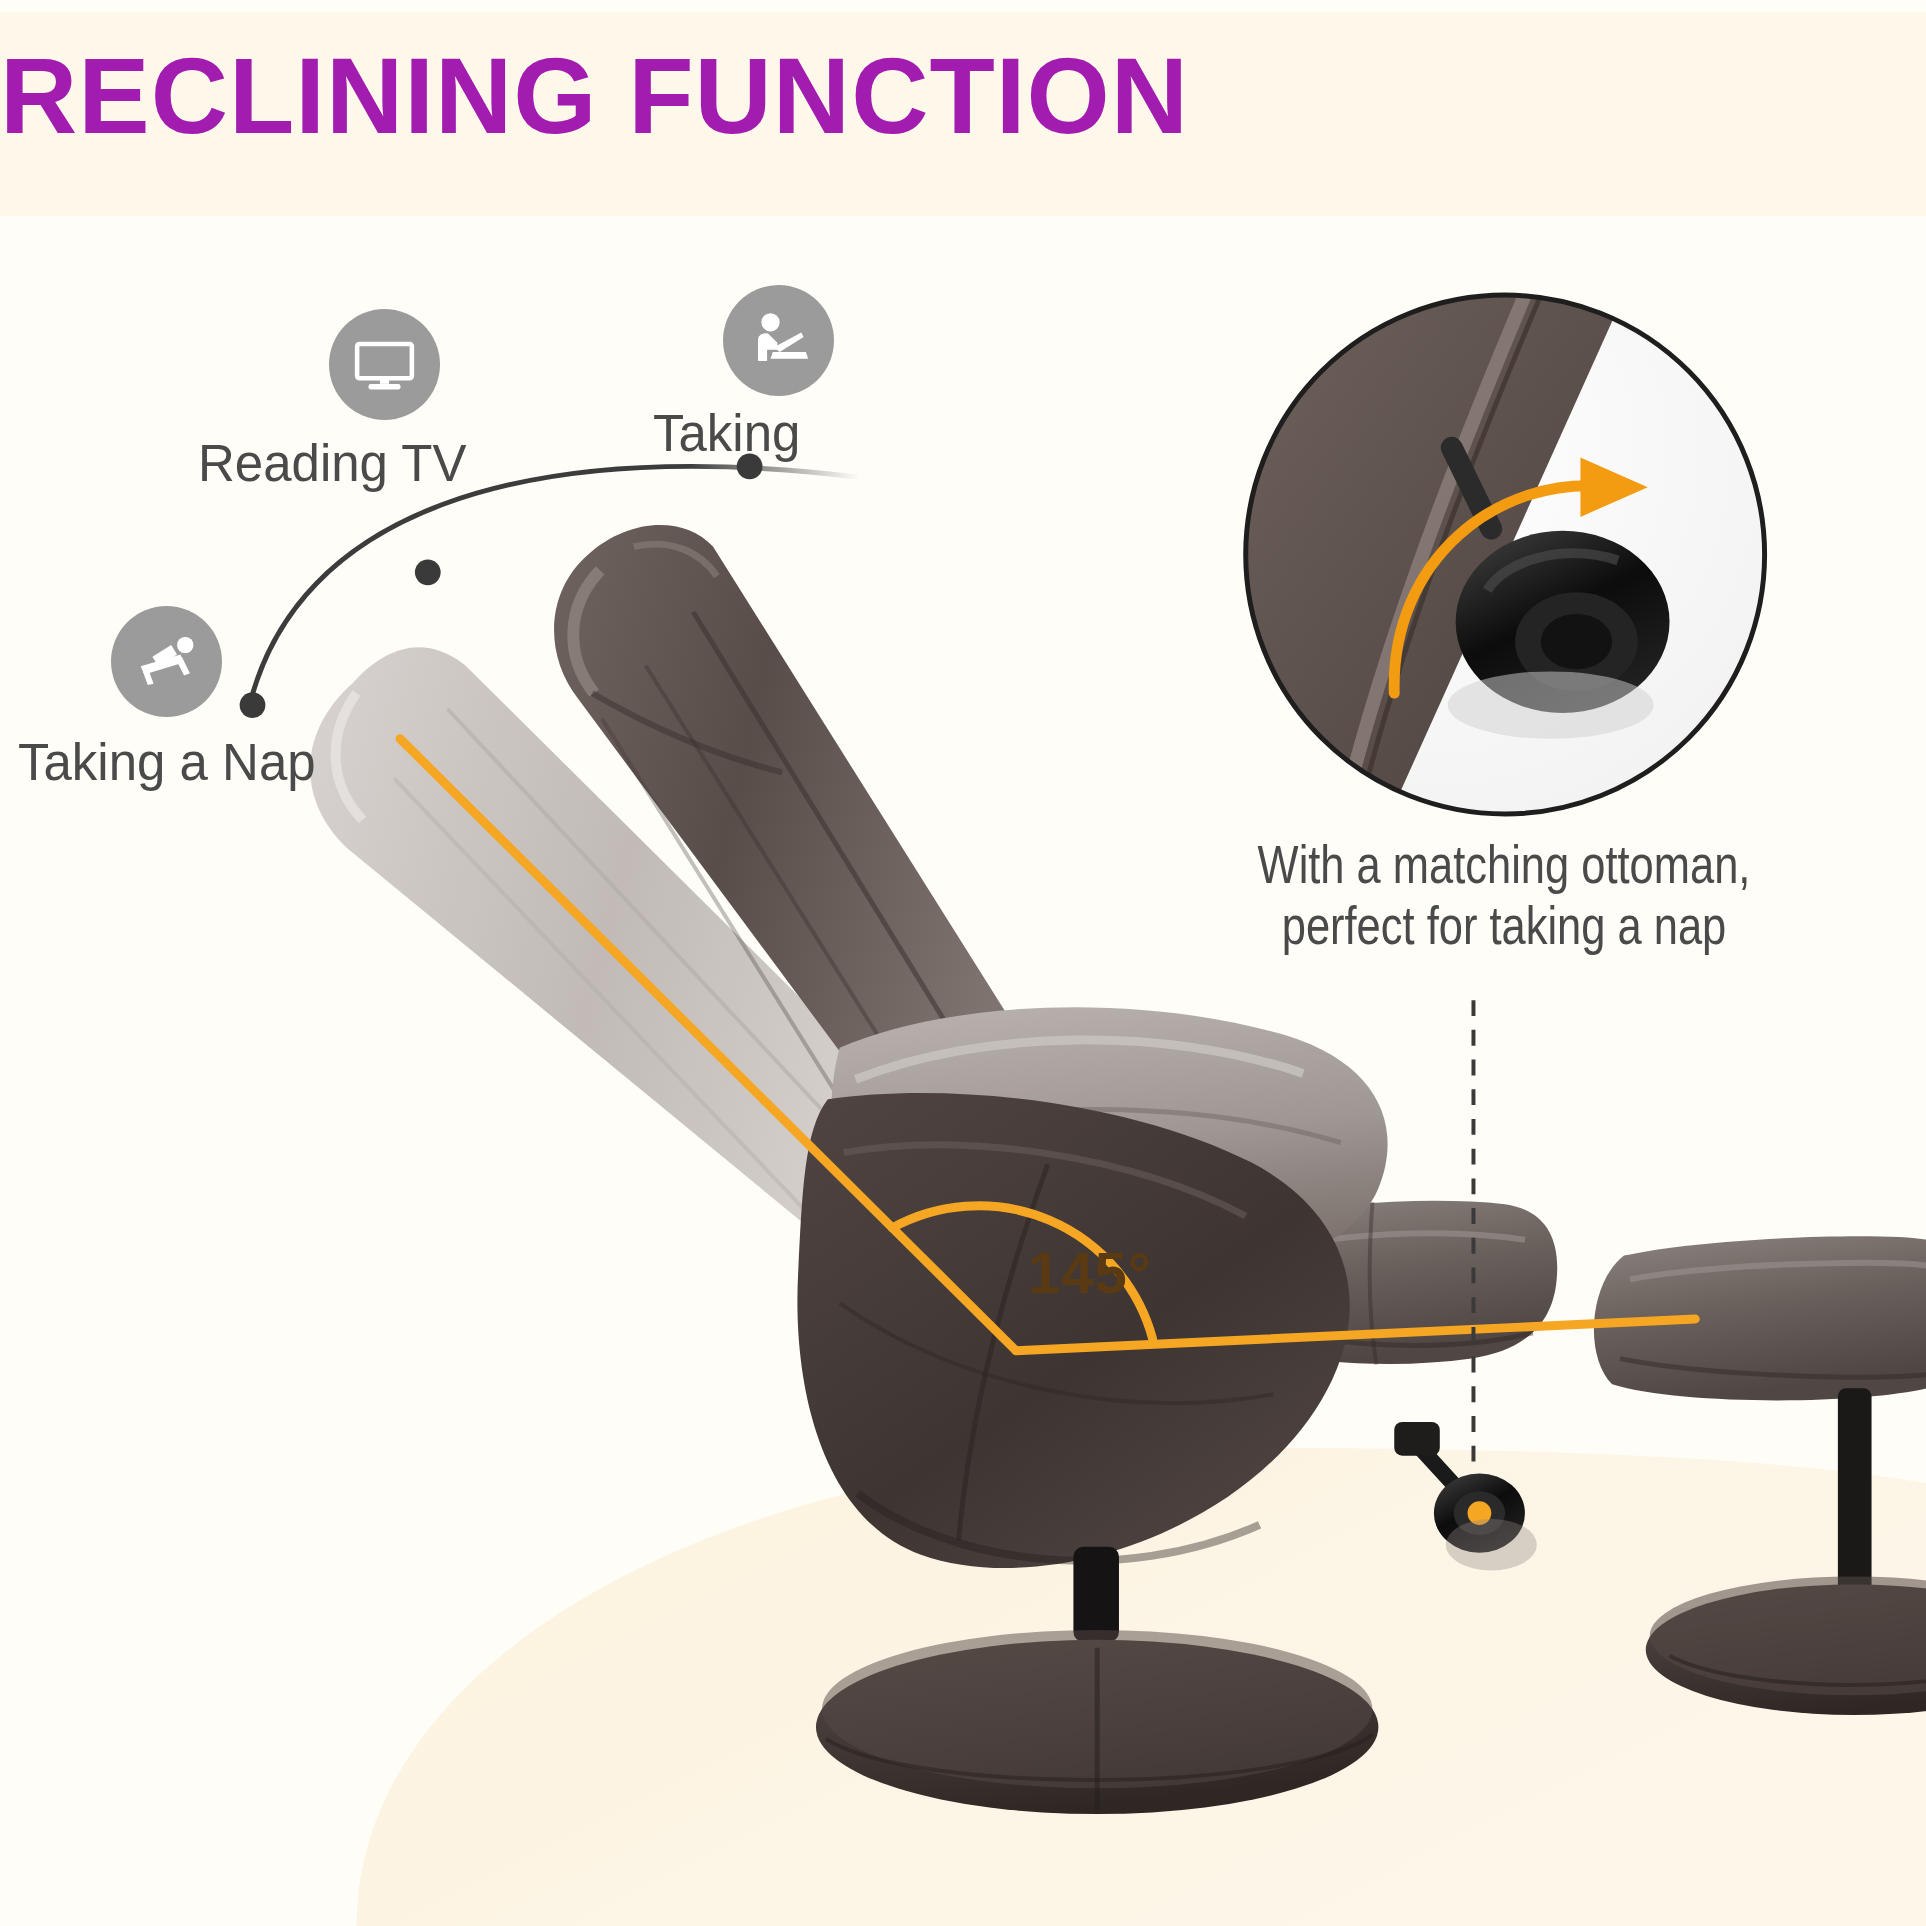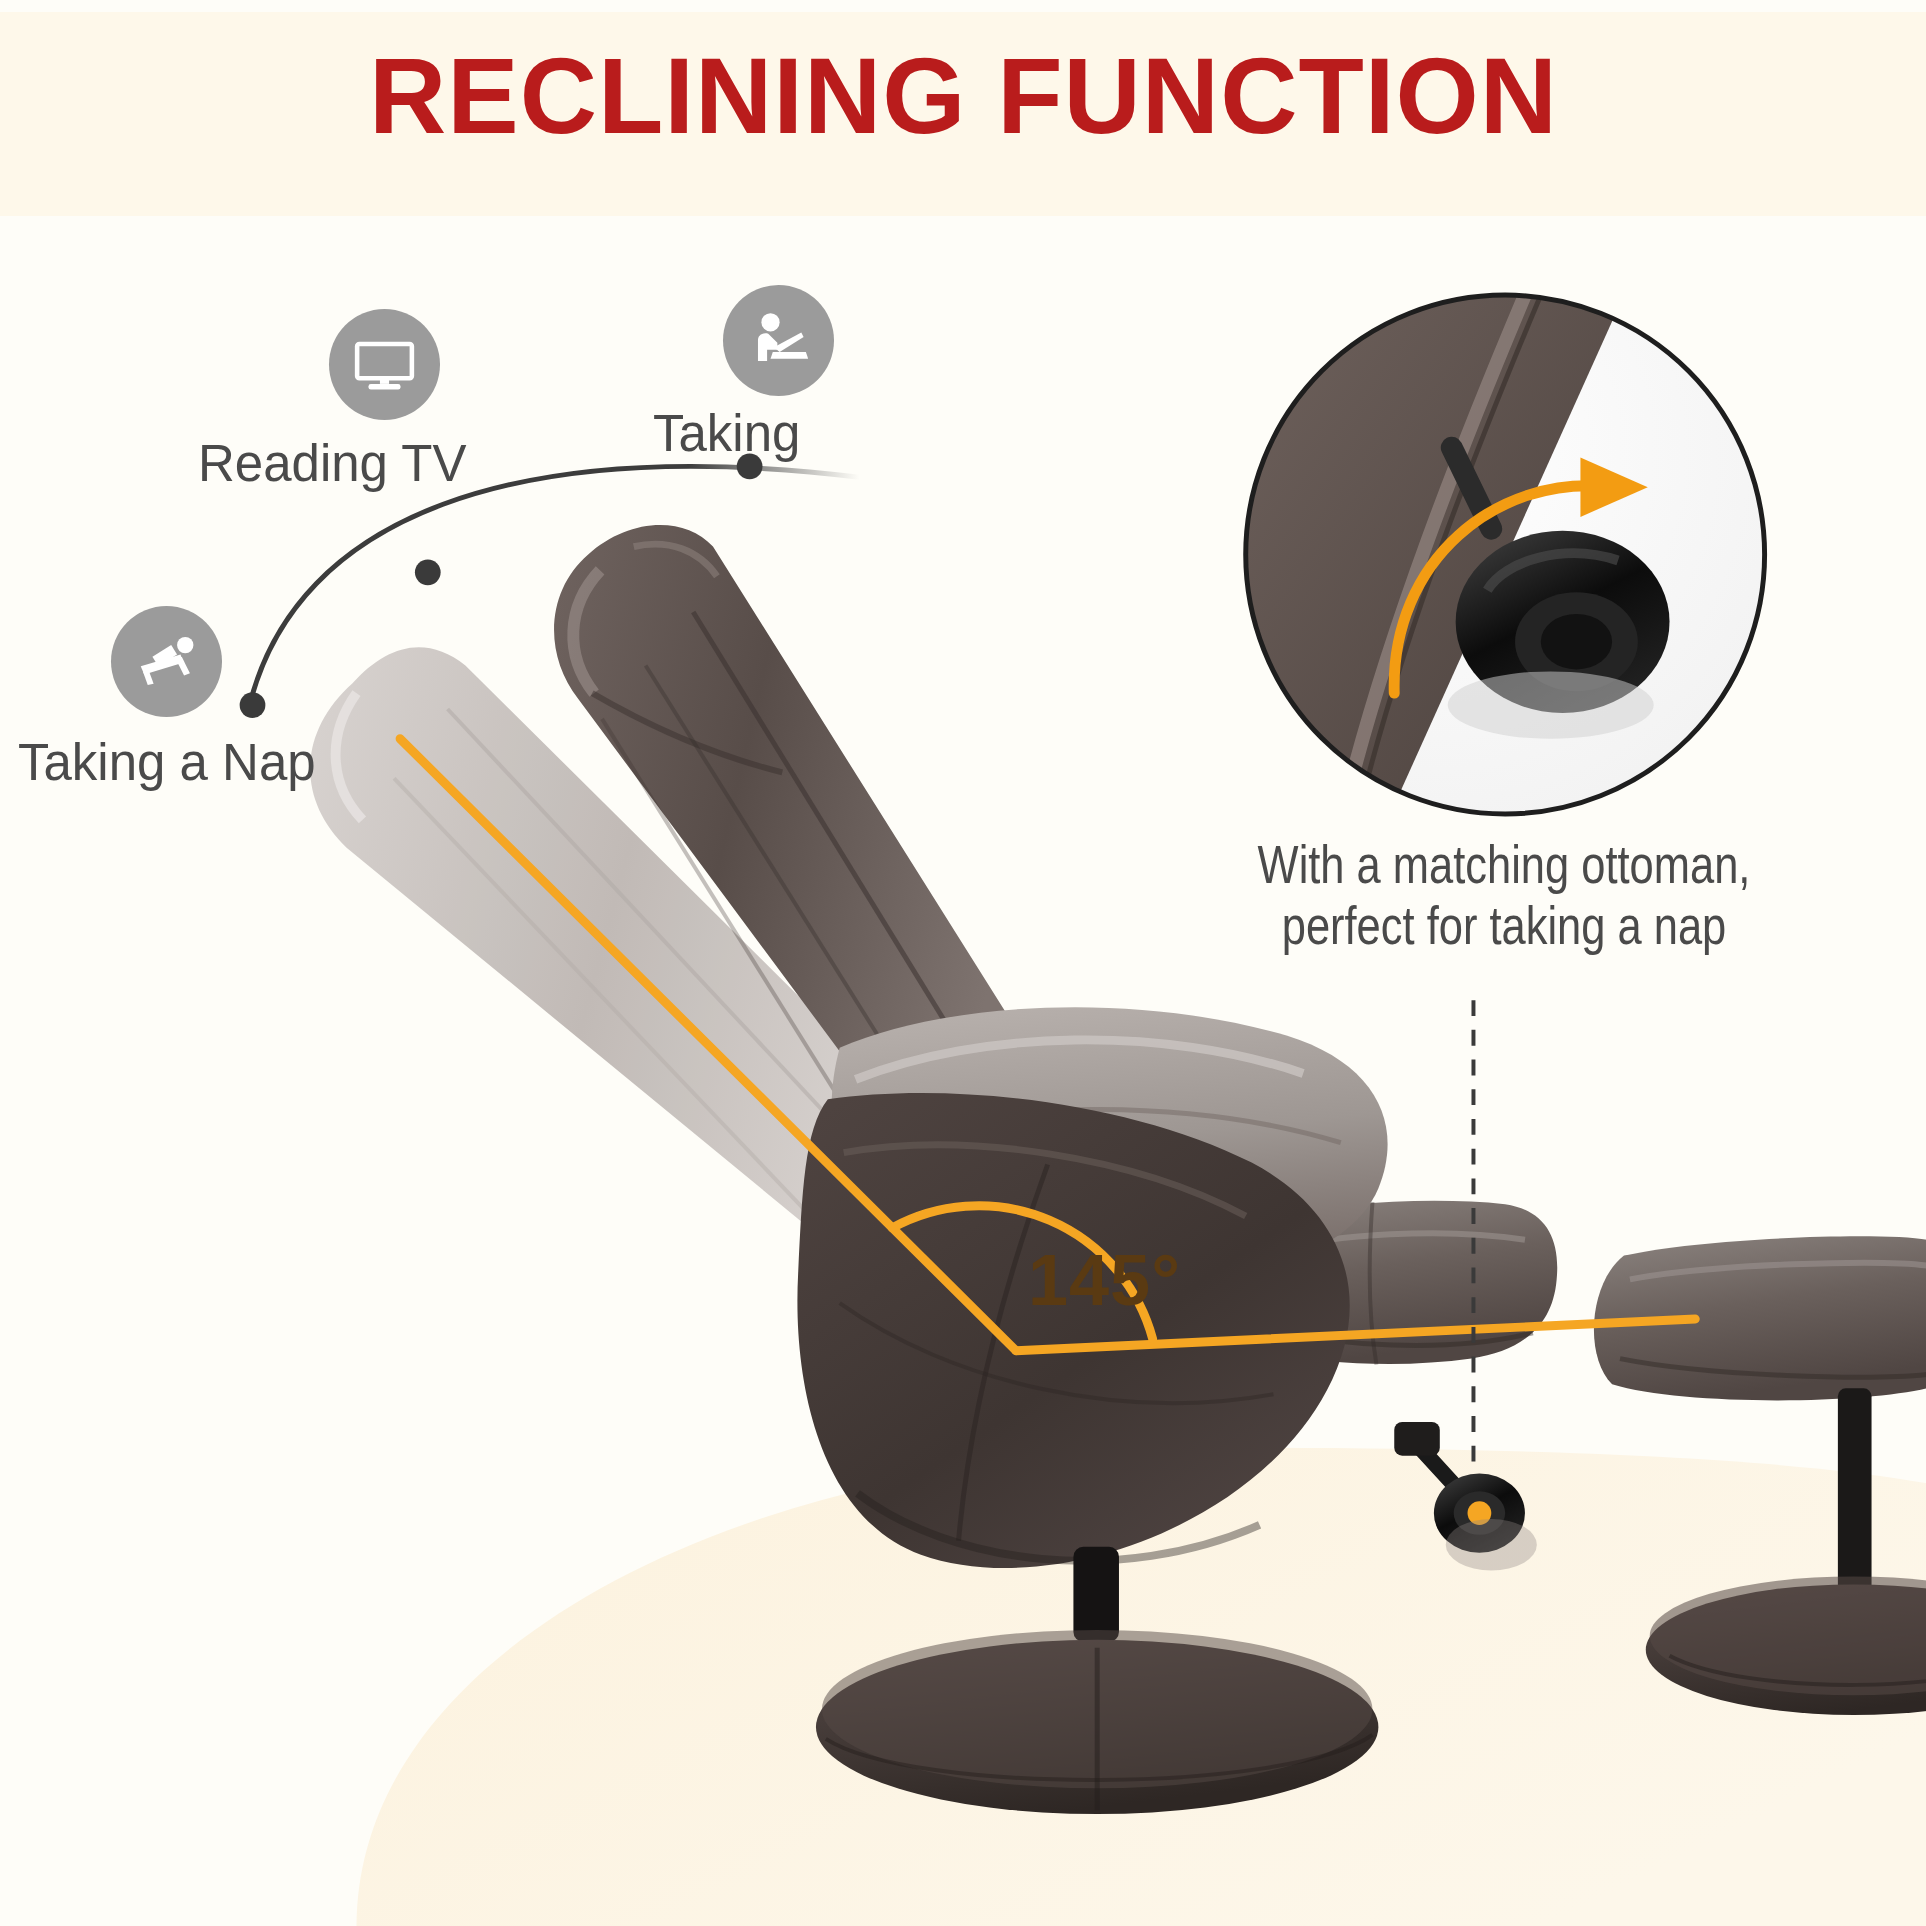--- a/index.html
+++ b/index.html
@@ -19,25 +19,24 @@
     background:#FEF8EA;
   }
   .band-body {
     position:absolute; left:0; top:216px; width:1927px; height:1711px;
     background:#FEFDF8;
   }
 
   
   .title {
     position:absolute; left:0; top:38px; width:1927px;
-    text-align:center;
     font-size:107px;
     font-weight:700;
     letter-spacing:1px;
-    color:#b91c1c;
+    color:#a21caf;
     font-family:"Liberation Sans", sans-serif;
     line-height:1.1;
     white-space:nowrap;
   }
 
   
   .scene { position:absolute; left:0; top:0; width:1927px; height:1927px; }
 
   
   .badge {
@@ -68,21 +67,21 @@
   
   #badge-nap  { left:111px; top:606px; width:111px; height:111px; }
   #label-nap  { left:18px;  top:733px; }
 
   
   .angle-label {
     position:absolute;
     left:1028px; top:1239px;
     font-family:"Liberation Sans", sans-serif;
     font-weight:700;
-    font-size:72px;
+    font-size:58px;
     color:#5A3A12;
     letter-spacing:1px;
   }
 
   
   .ottoman-caption {
     position:absolute;
     left:1117px; top:834px;
     width:774px;
     text-align:center;

